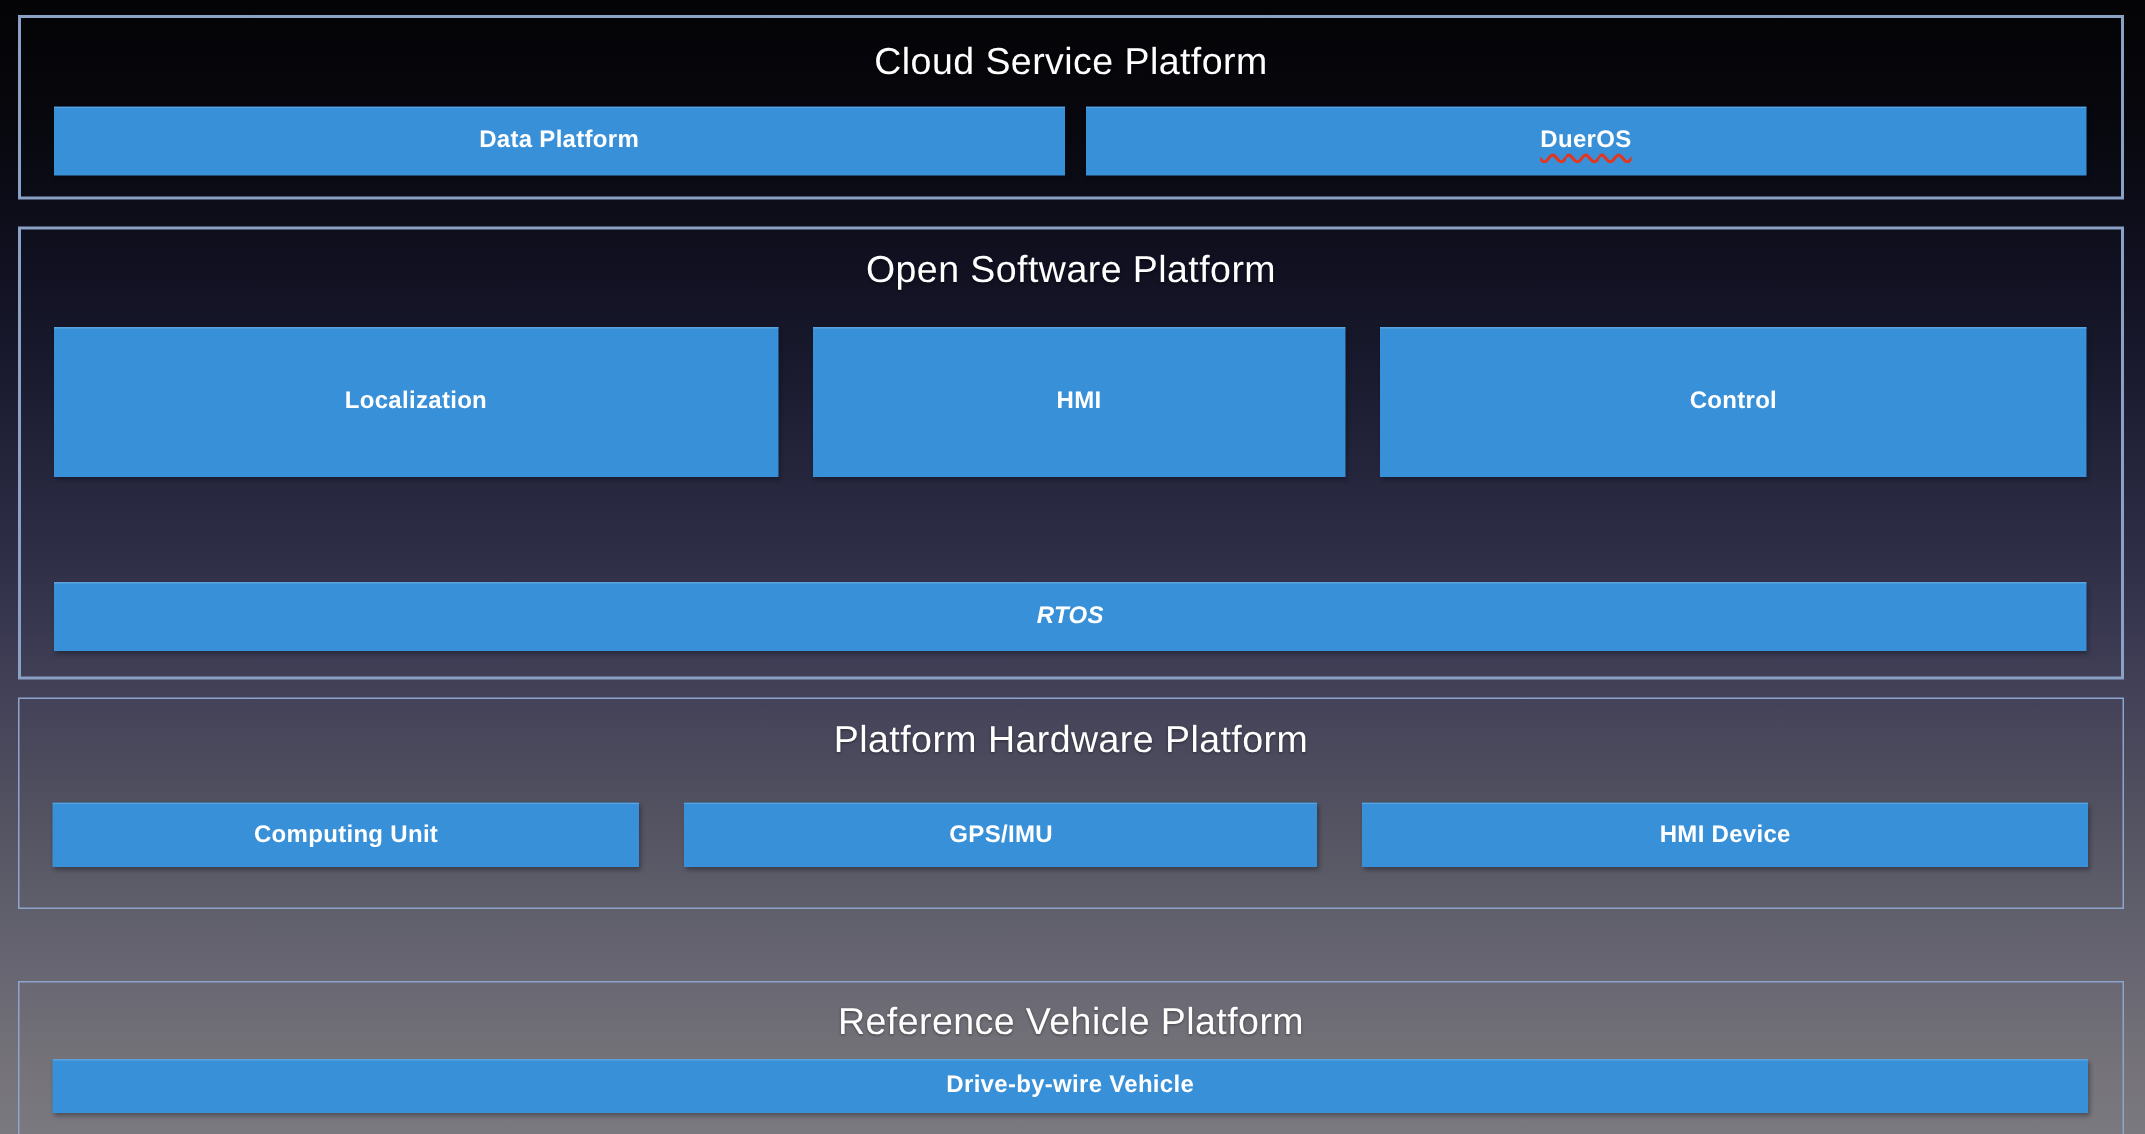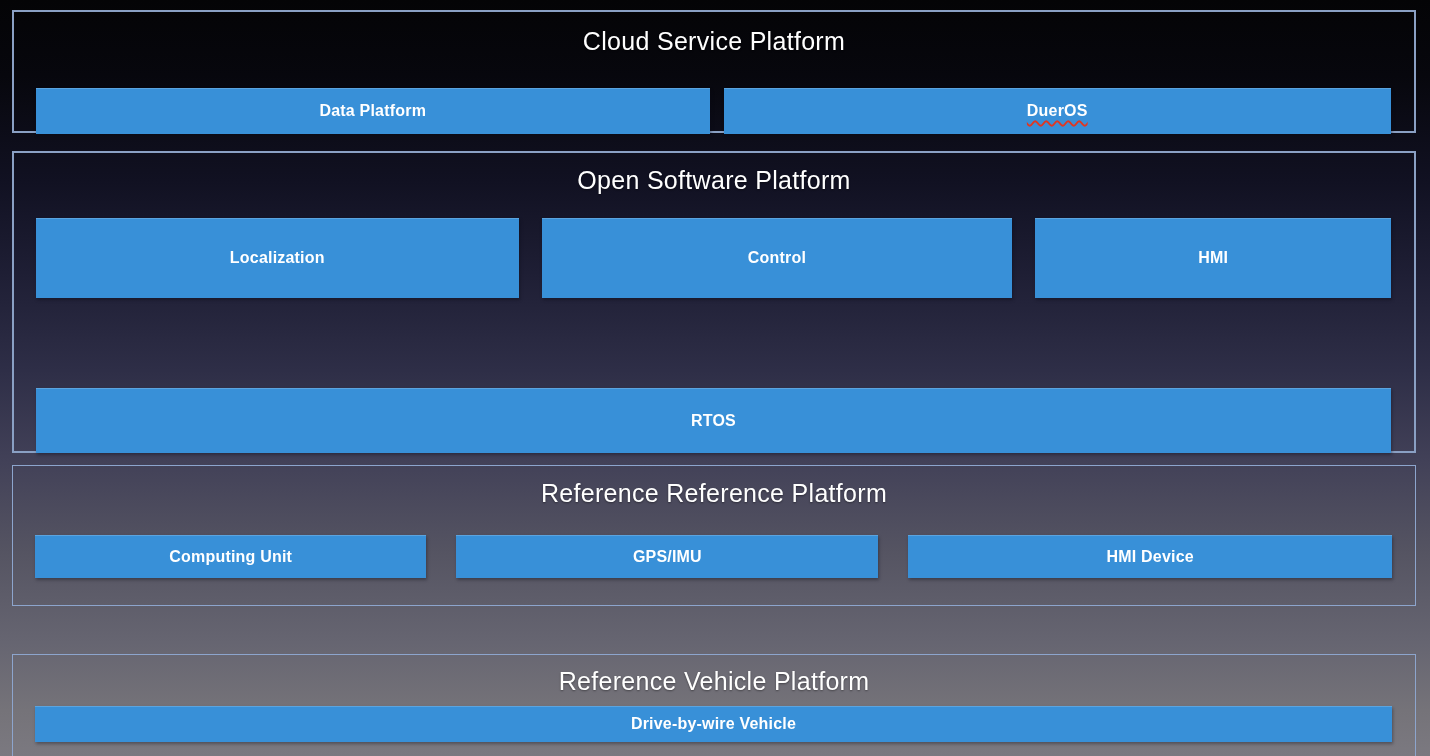--- a/index.html
+++ b/index.html
@@ -47,30 +47,30 @@
   .t-cloud    { top: 15px; }
   .t-software { top: 13px; }
   .t-hardware { top: 13px; }
   .t-vehicle  { top: 12px; }
 
   .flex-row {
     position: absolute;
     left: 22px; right: 23px;
     display: flex;
   }
-  .row-cloud   { top: 76px;  height: 46px;  gap: 14px; }
-  .row-modules { top: 65px;  height: 80px; gap: 23px;  }
+  .row-cloud   { top: 59px;  height: 46px;  gap: 14px; }
+  .row-modules { top: 65px;  height: 100px; gap: 23px;  }
   .row-hw      { top: 69px;  height: 43px;  gap: 30px; }
 
   .bar {
     position: absolute;
     left: 22px; right: 23px;
   }
   .bar-runtime { top: 178px; height: 49px; }
-  .bar-rtos    { top: 235px; height: 65px; }
+  .bar-rtos    { top: 235px; height: 46px; font-style: italic; }
   .bar-vehicle { top: 51px;  height: 36px; }
 
   .box {
     background: #3890d8;
     color: #ffffff;
     font-size: 16px;
     font-weight: 700;
     display: flex;
     align-items: center;
     justify-content: center;
@@ -111,34 +111,34 @@
       </div>
     </div>
   </section>
 
   <section class="panel panel-software">
     <h2 class="panel-title t-software">Open Software Platform</h2>
     <div class="flex-row row-modules">
       <div class="box fg-494">
         <span>Localization</span>
       </div>
+      <div class="box fg-364">
+        <span>HMI</span>
+      </div>
       <div class="box fg-482">
         <span>Control</span>
-      </div>
-      <div class="box fg-364">
-        <span>HMI</span>
       </div>
     </div>
     <div class="box bar bar-rtos">
       <span>RTOS</span>
     </div>
   </section>
 
   <section class="panel panel-hardware">
-    <h2 class="panel-title t-hardware">Reference Reference Platform</h2>
+    <h2 class="panel-title t-hardware">Platform Hardware Platform</h2>
     <div class="flex-row row-hw">
       <div class="box fg-399">
         <span>Computing Unit</span>
       </div>
       <div class="box fg-430">
         <span>GPS/IMU</span>
       </div>
       <div class="box fg-493">
         <span>HMI Device</span>
       </div>

